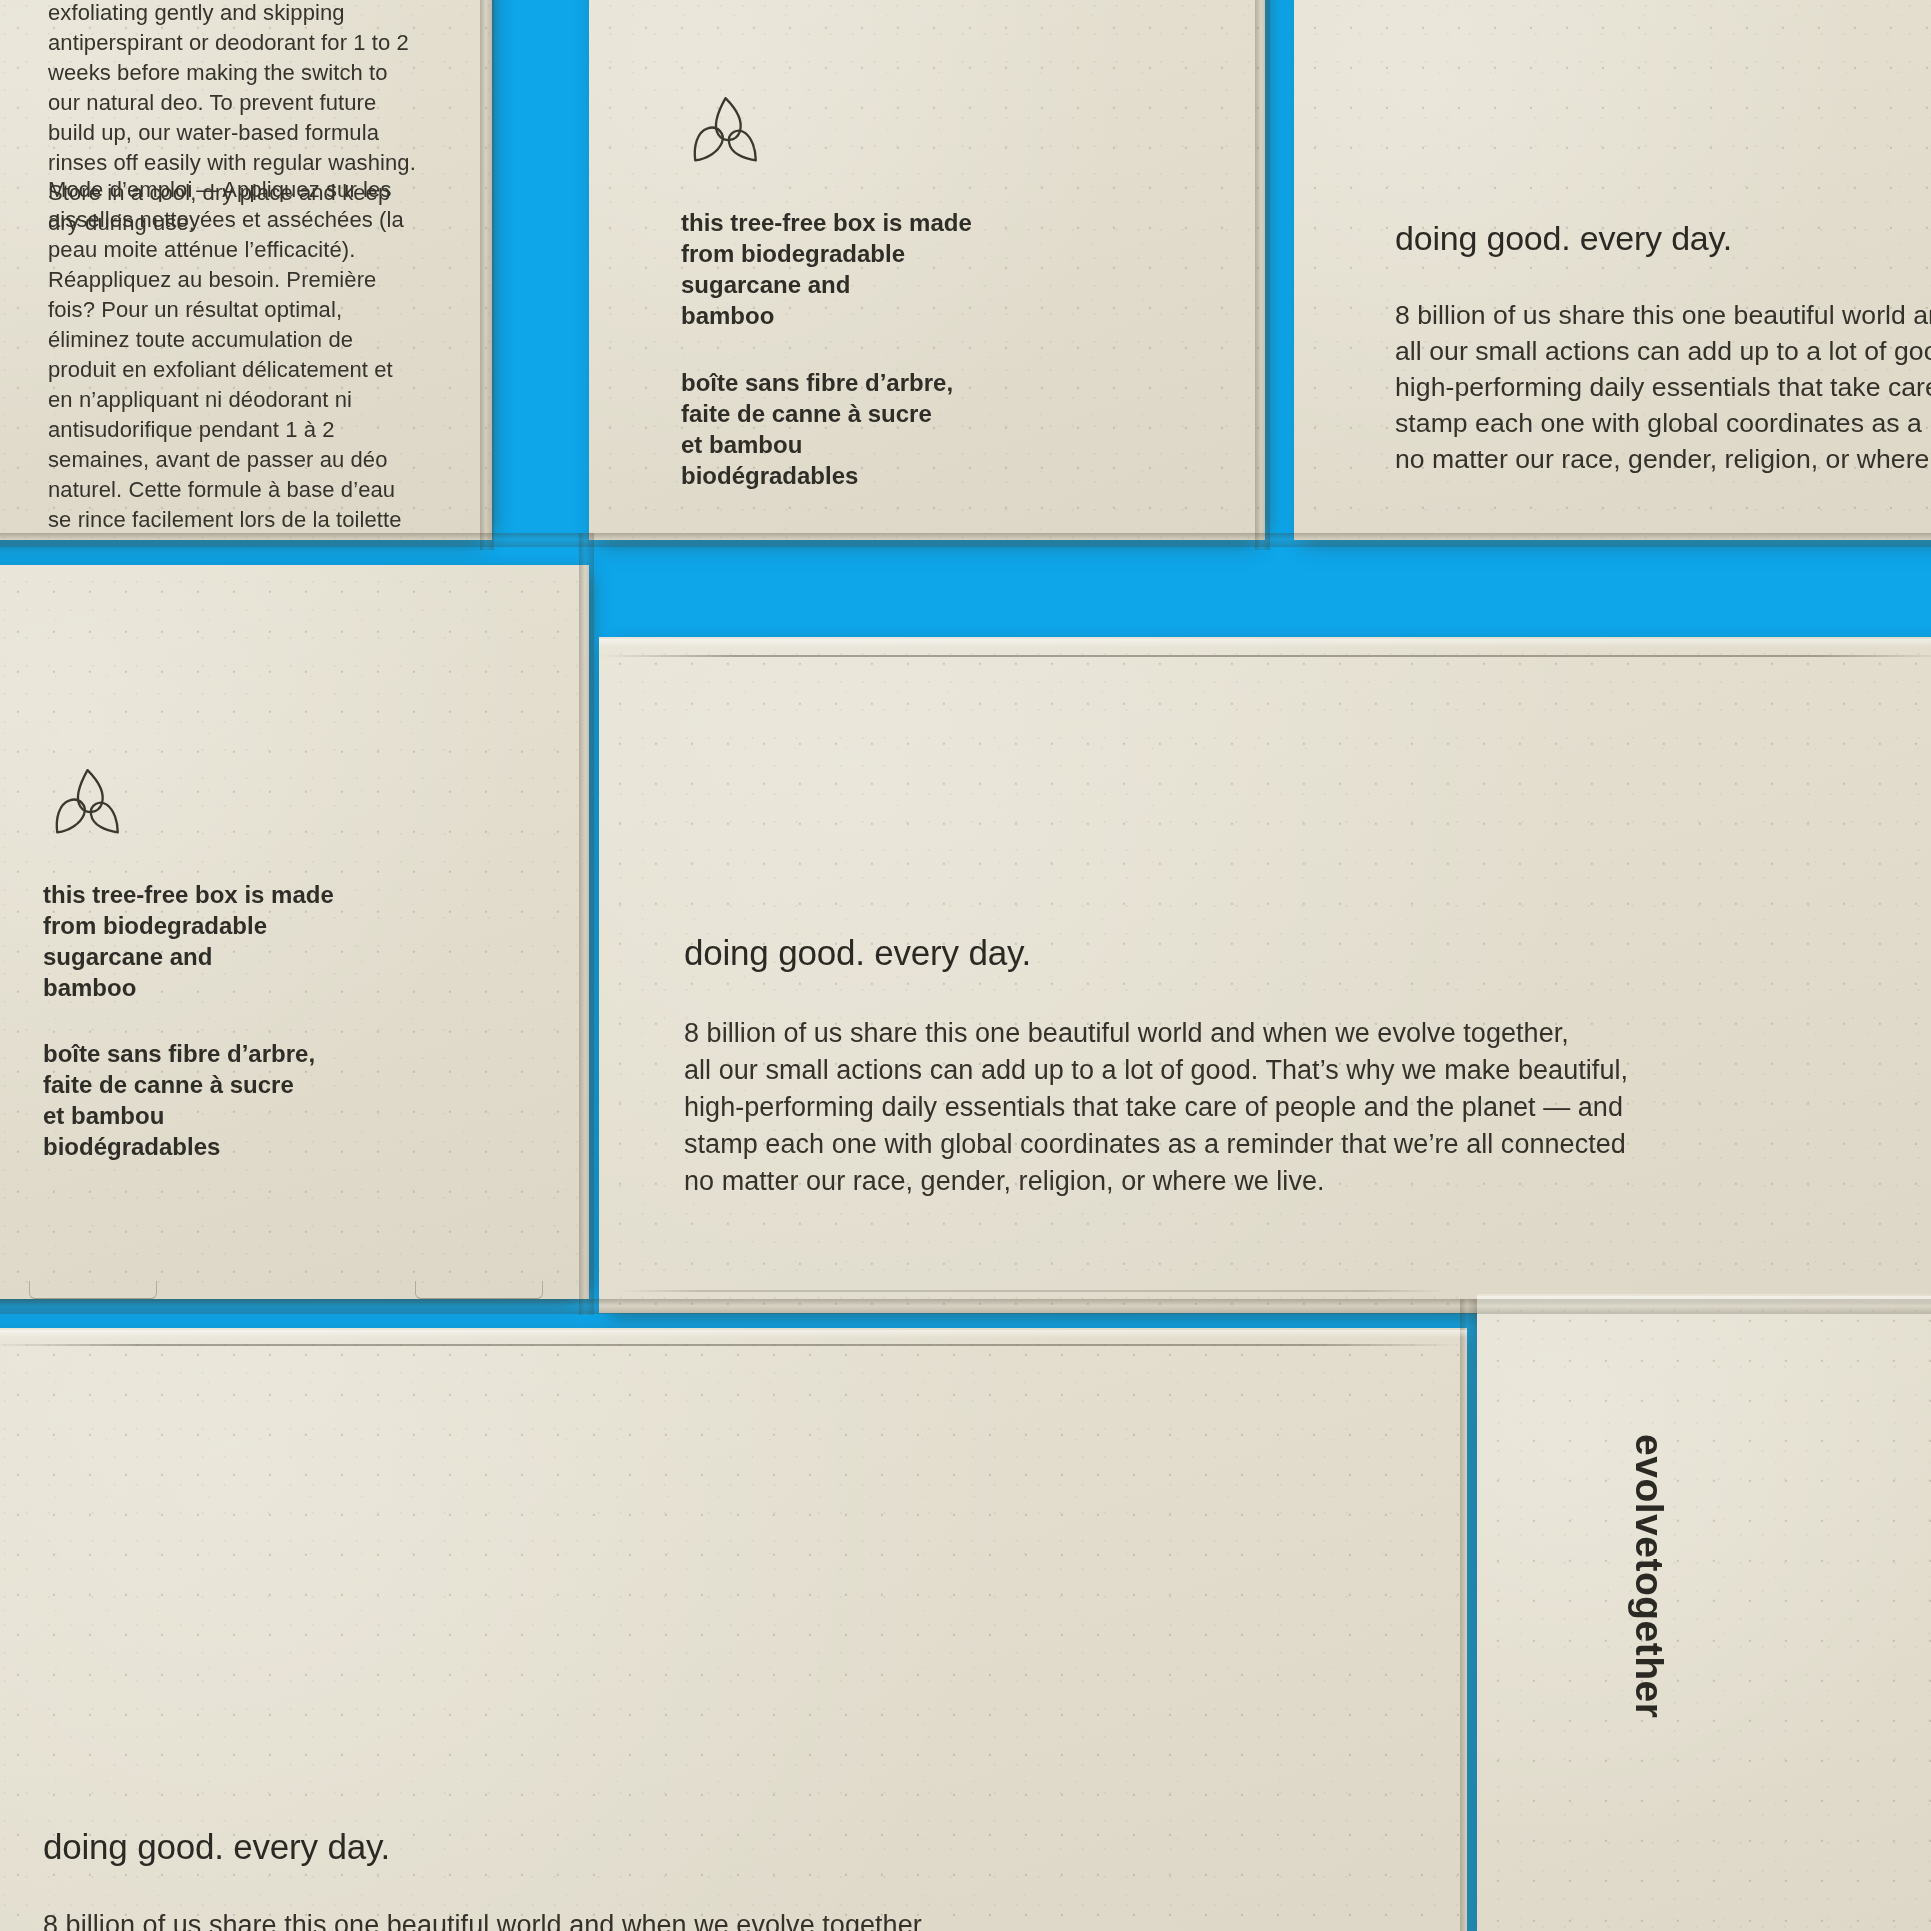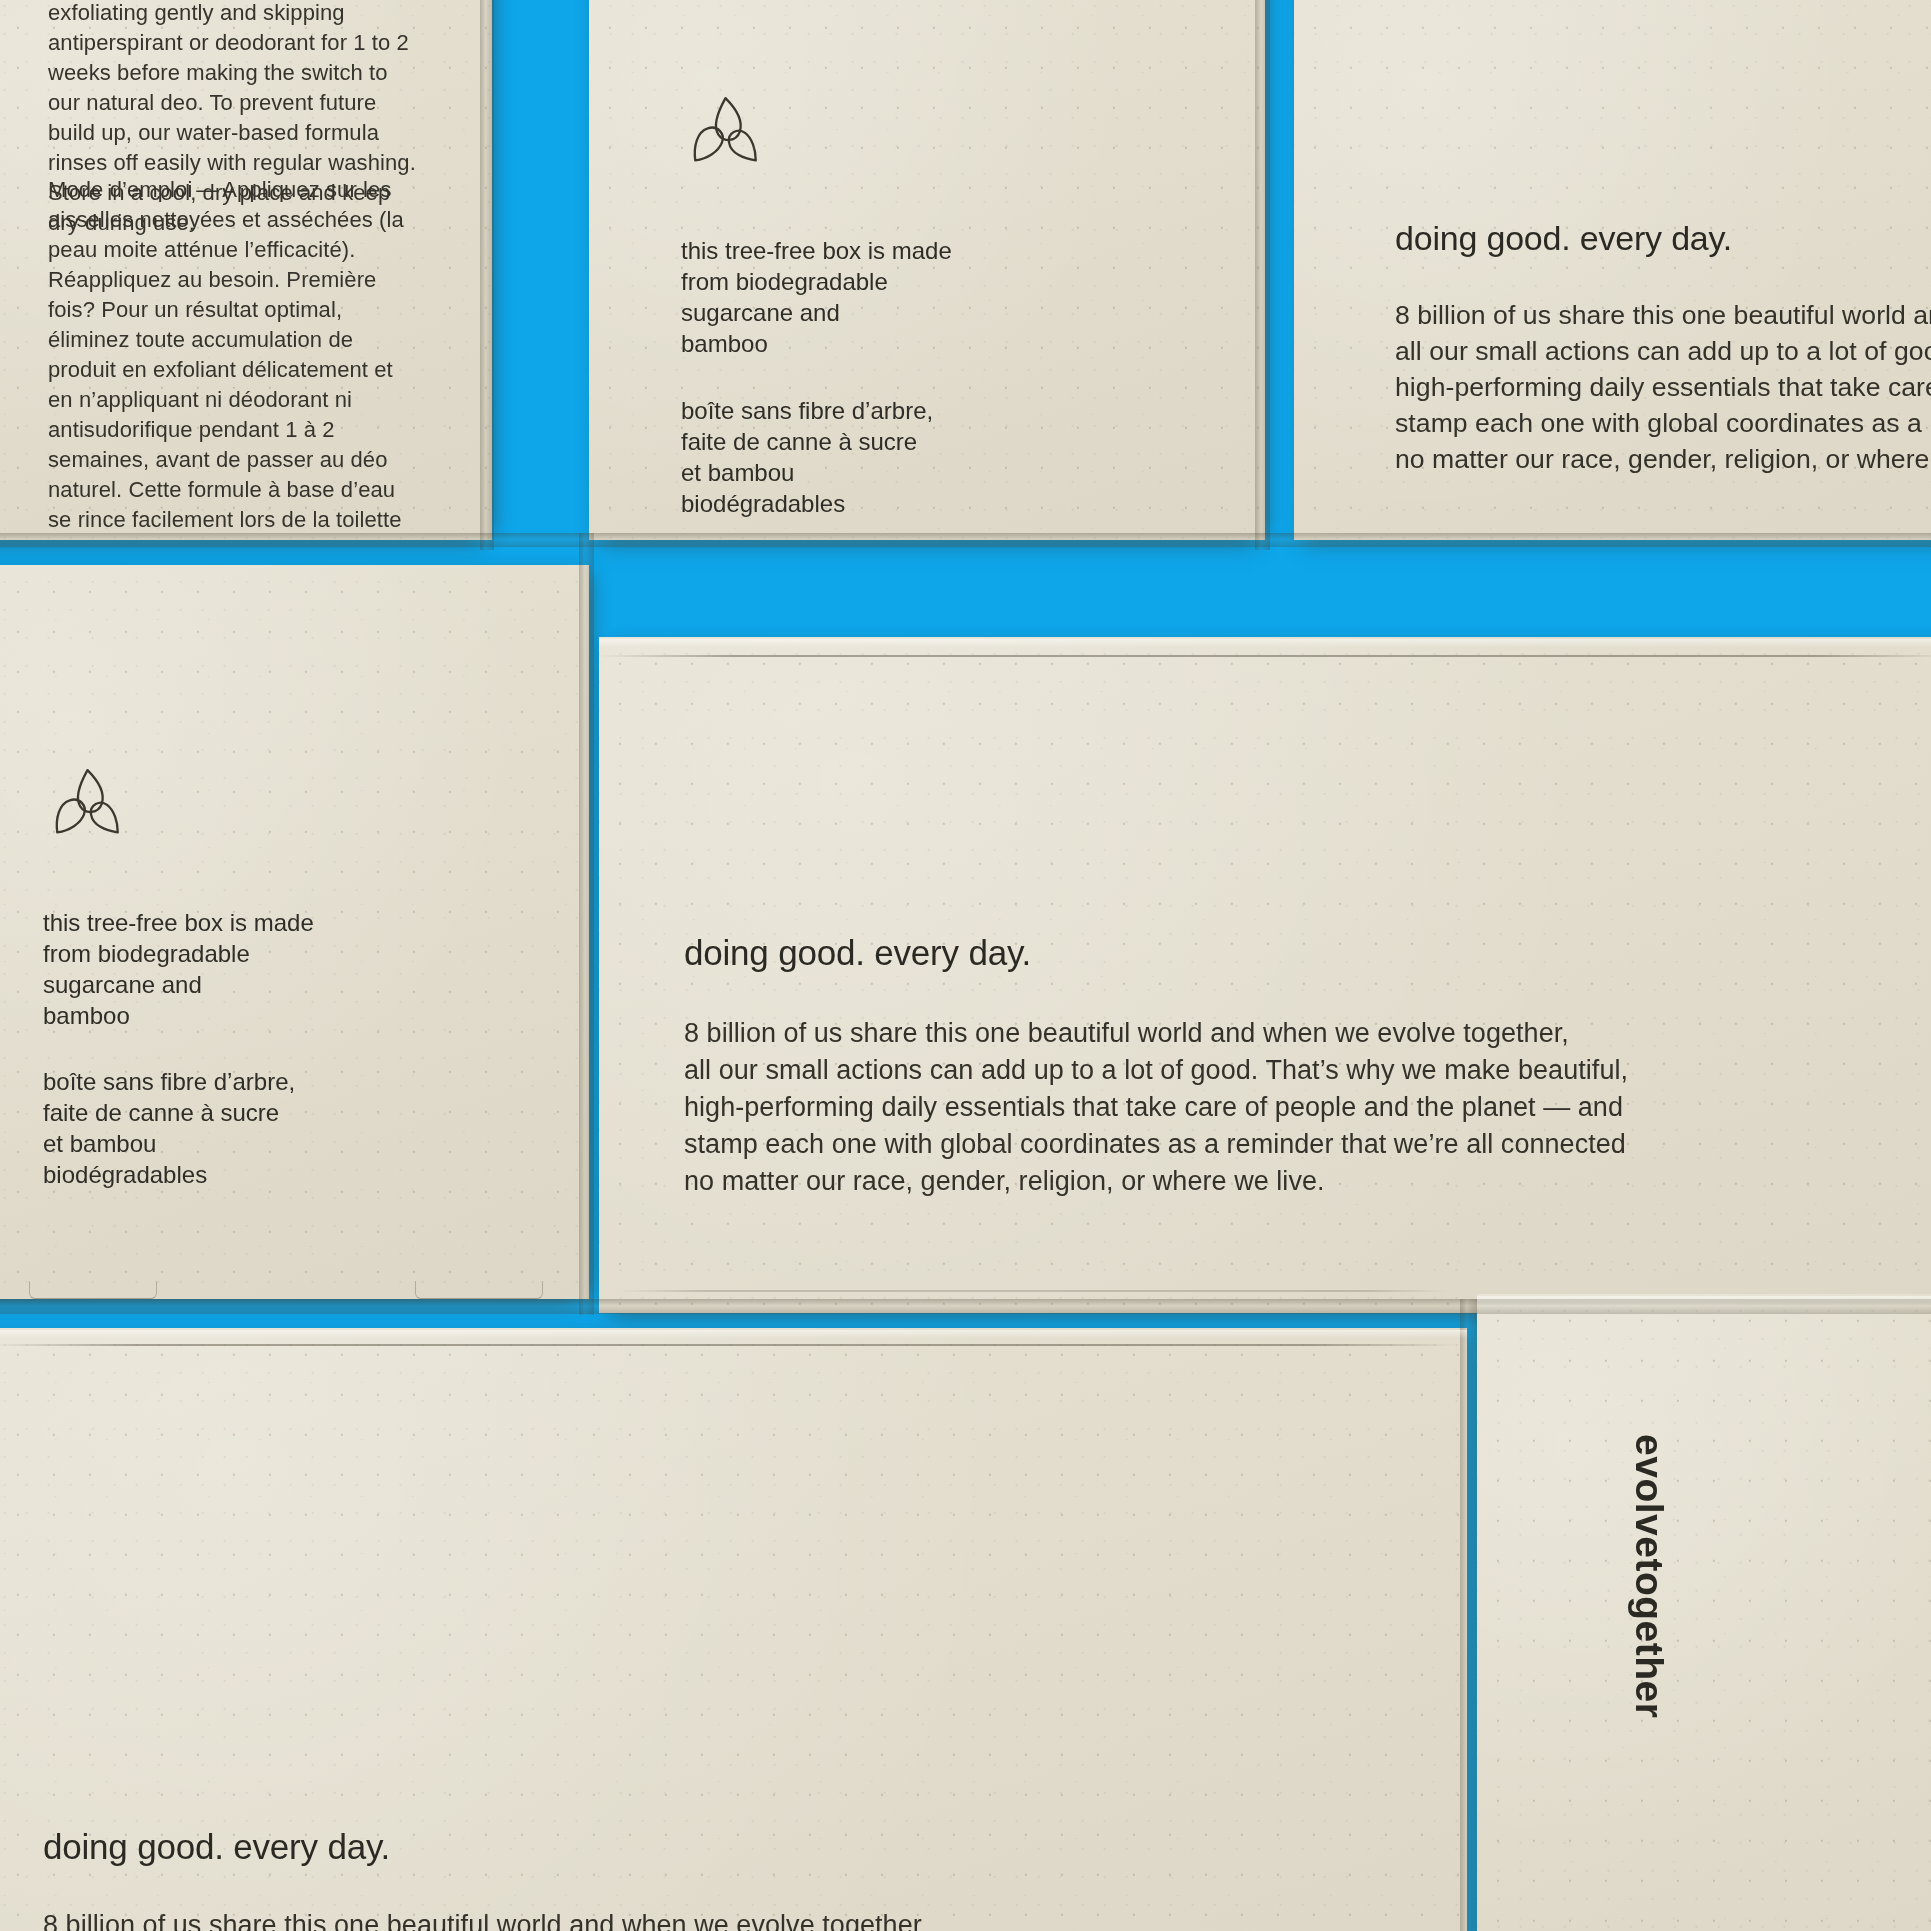--- a/index.html
+++ b/index.html
@@ -56,23 +56,22 @@
     font-size: 22px;
     line-height: 30px;
     letter-spacing: 0.1px;
     color: #35332c;
   }
   .body-s b { font-weight: 400; }
 
   .tree-head {
     font-size: 24px;
     line-height: 31px;
-    font-weight: 400;
+    font-weight: 700;
     color: #2f2d27;
-    margin-top: 28px;
   }
   .dg-title {
     font-weight: 400;
     color: #2b2923;
     letter-spacing: -0.2px;
   }
   .dg-body {
     color: #33312a;
     letter-spacing: 0.05px;
   }

